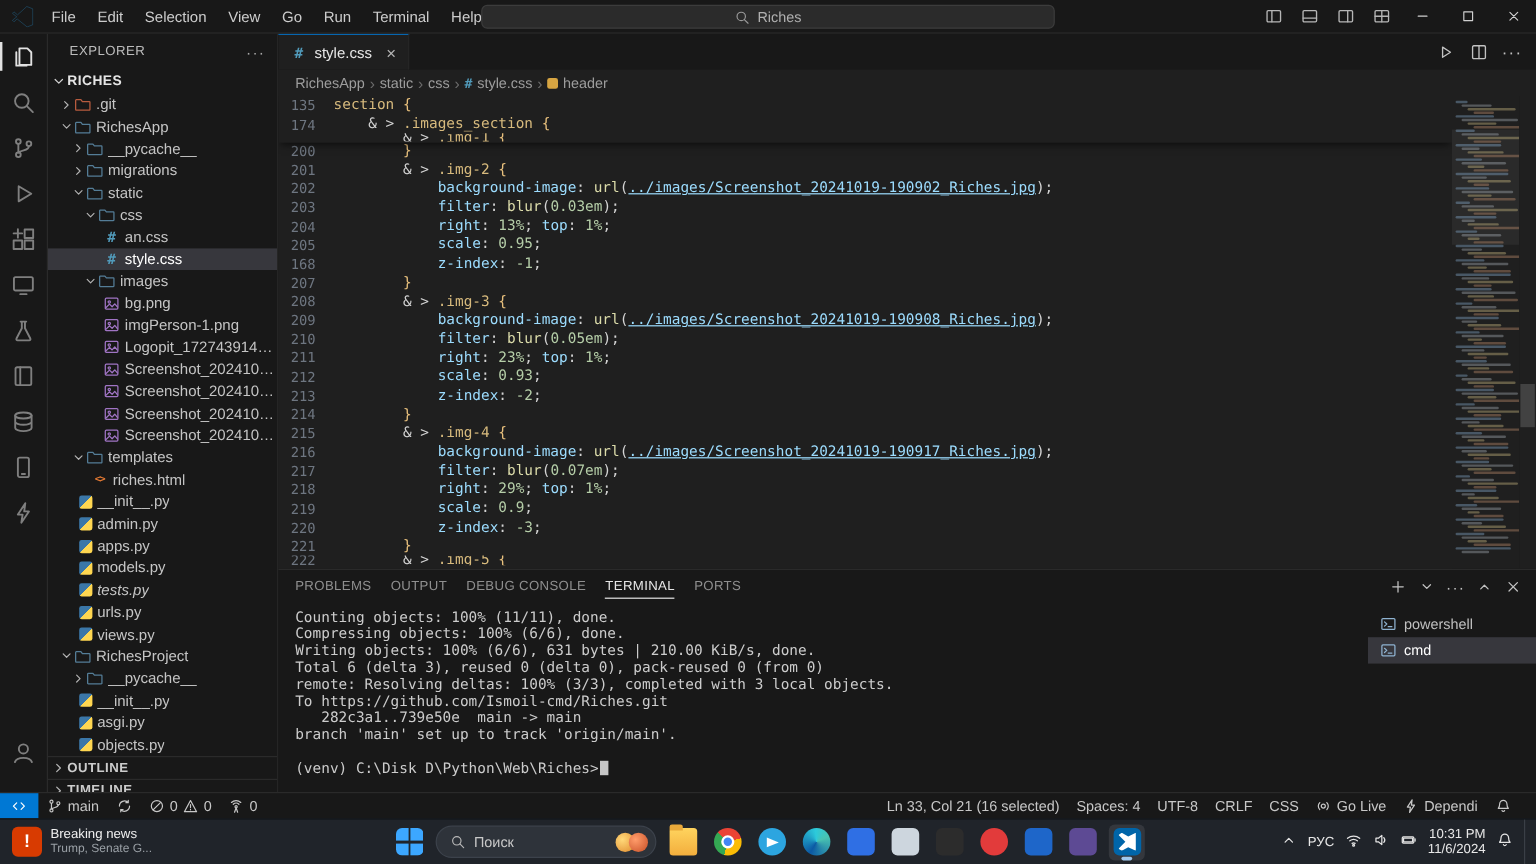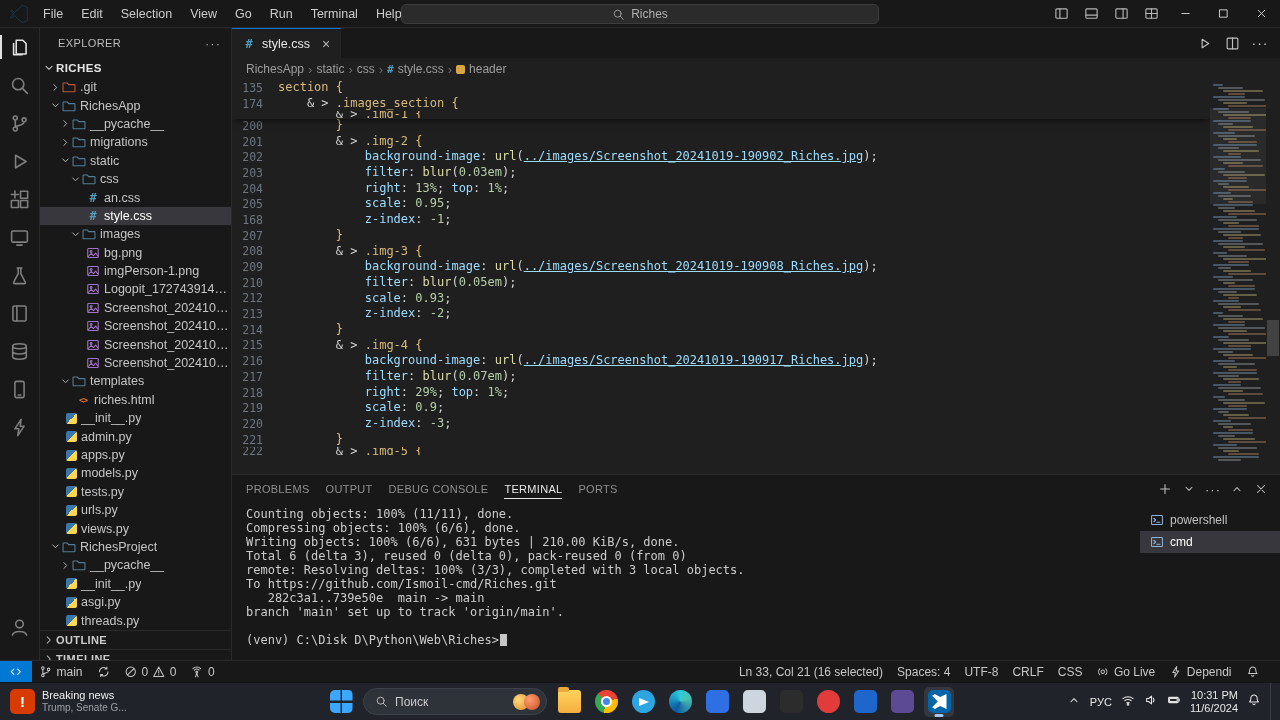--- a/index.html
+++ b/index.html
@@ -626,21 +626,21 @@
           <div class="trow" style="padding-left: 18px;">
             <span class="tspacer"></span>
             <span class="fi fi-py"></span>
             <span class="tlabel">apps.py</span>
           </div>
           <div class="trow" style="padding-left: 18px;">
             <span class="tspacer"></span>
             <span class="fi fi-py"></span>
             <span class="tlabel">models.py</span>
           </div>
-          <div class="trow" style="padding-left: 18px;">
+          <div class="trow" style="padding-left: 18px; font-style: italic;">
             <span class="tspacer"></span>
             <span class="fi fi-py"></span>
             <span class="tlabel">tests.py</span>
           </div>
           <div class="trow" style="padding-left: 18px;">
             <span class="tspacer"></span>
             <span class="fi fi-py"></span>
             <span class="tlabel">urls.py</span>
           </div>
           <div class="trow" style="padding-left: 18px;">
@@ -688,21 +688,21 @@
             <span class="tlabel">__init__.py</span>
           </div>
           <div class="trow" style="padding-left: 18px;">
             <span class="tspacer"></span>
             <span class="fi fi-py"></span>
             <span class="tlabel">asgi.py</span>
           </div>
           <div class="trow" style="padding-left: 18px;">
             <span class="tspacer"></span>
             <span class="fi fi-py"></span>
-            <span class="tlabel">threads.py</span>
+            <span class="tlabel">objects.py</span>
           </div>
         </div>
       <div class="sb-sections" id="sbsections">
           <div class="sb-section">
             <span class="icn">
               <svg viewBox="0 0 16 16">
                 <path d="M6 4.5L9.5 8 6 11.5"></path>
               </svg>
             </span>
             <span>OUTLINE</span>
@@ -807,20 +807,24 @@
                 <span class="ln">208</span>
                 <span class="lc"><span class="tk-w">        &amp; &gt; </span><span class="tk-sel">.img-3</span><span class="tk-w"> </span><span class="tk-br">{</span></span>
               </div>
               <div class="crow">
                 <span class="ln">209</span>
                 <span class="lc"><span class="tk-w">            </span><span class="tk-pr">background-image</span><span class="tk-w">: </span><span class="tk-fn">url</span><span class="tk-w">(</span><span class="tk-lk">../images/Screenshot_20241019-190908_Riches.jpg</span><span class="tk-w">);</span></span>
               </div>
               <div class="crow">
                 <span class="ln">210</span>
                 <span class="lc"><span class="tk-w">            </span><span class="tk-pr">filter</span><span class="tk-w">: </span><span class="tk-fn">blur</span><span class="tk-w">(</span><span class="tk-nu">0.05em</span><span class="tk-w">);</span></span>
+              </div>
+              <div class="crow">
+                <span class="ln">211</span>
+                <span class="lc"><span class="tk-w">            </span><span class="tk-pr">right</span><span class="tk-w">: </span><span class="tk-nu">23%</span><span class="tk-w">; </span><span class="tk-pr">top</span><span class="tk-w">: </span><span class="tk-nu">1%</span><span class="tk-w">;</span></span>
               </div>
               <div class="crow">
                 <span class="ln">212</span>
                 <span class="lc"><span class="tk-w">            </span><span class="tk-pr">scale</span><span class="tk-w">: </span><span class="tk-nu">0.93</span><span class="tk-w">;</span></span>
               </div>
               <div class="crow">
                 <span class="ln">213</span>
                 <span class="lc"><span class="tk-w">            </span><span class="tk-pr">z-index</span><span class="tk-w">: </span><span class="tk-nu">-2</span><span class="tk-w">;</span></span>
               </div>
               <div class="crow">

